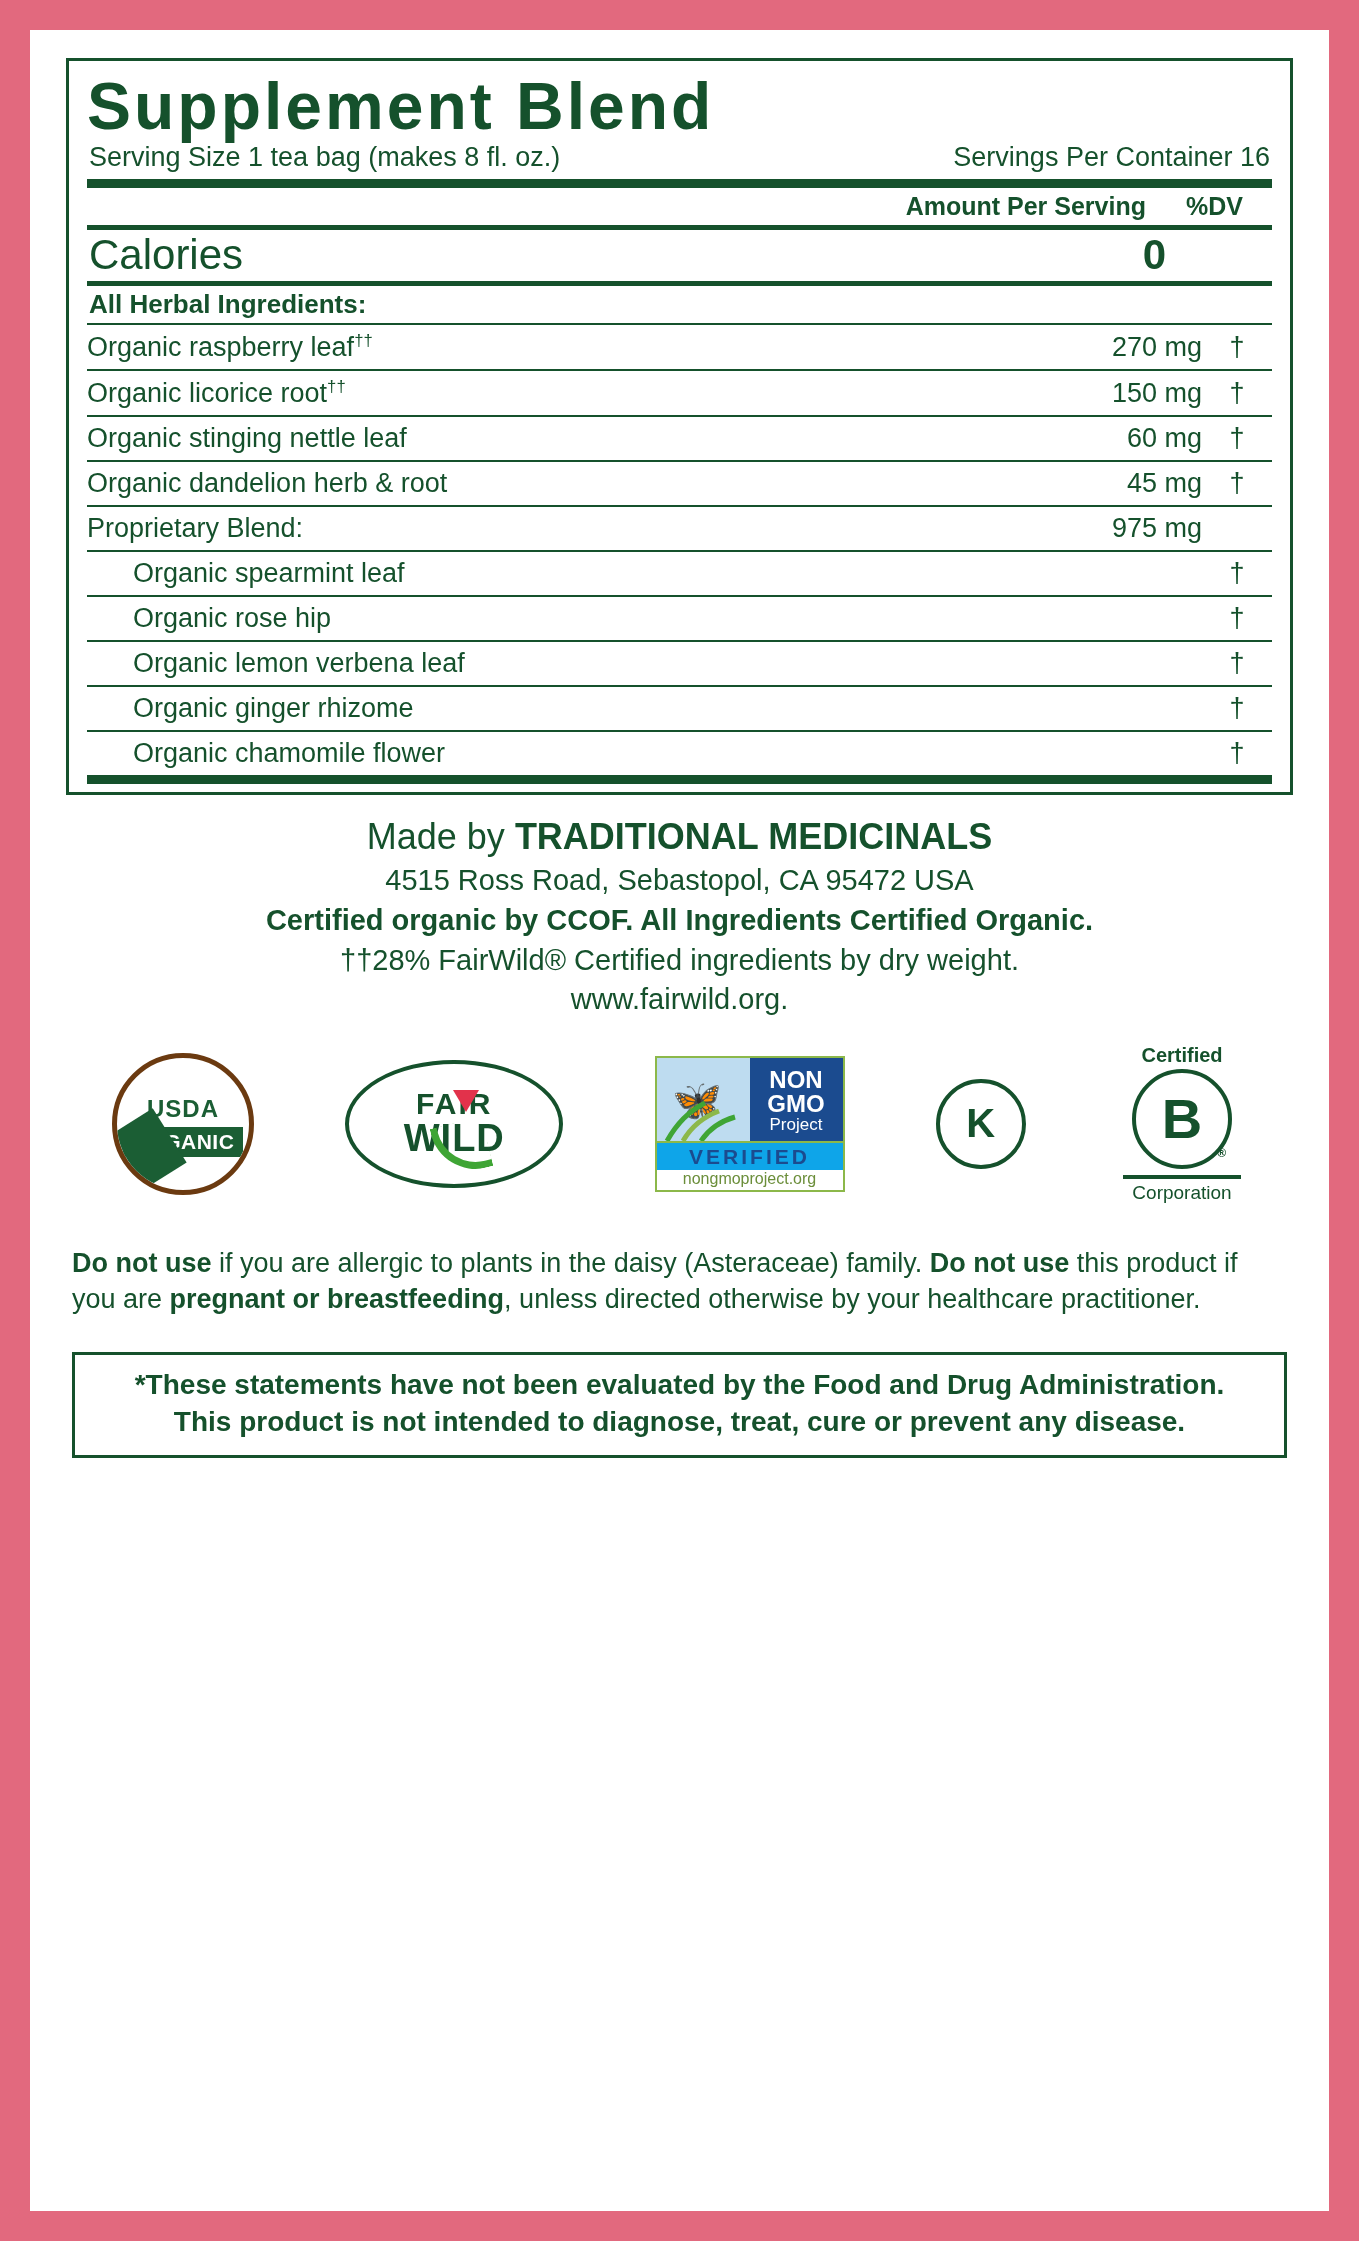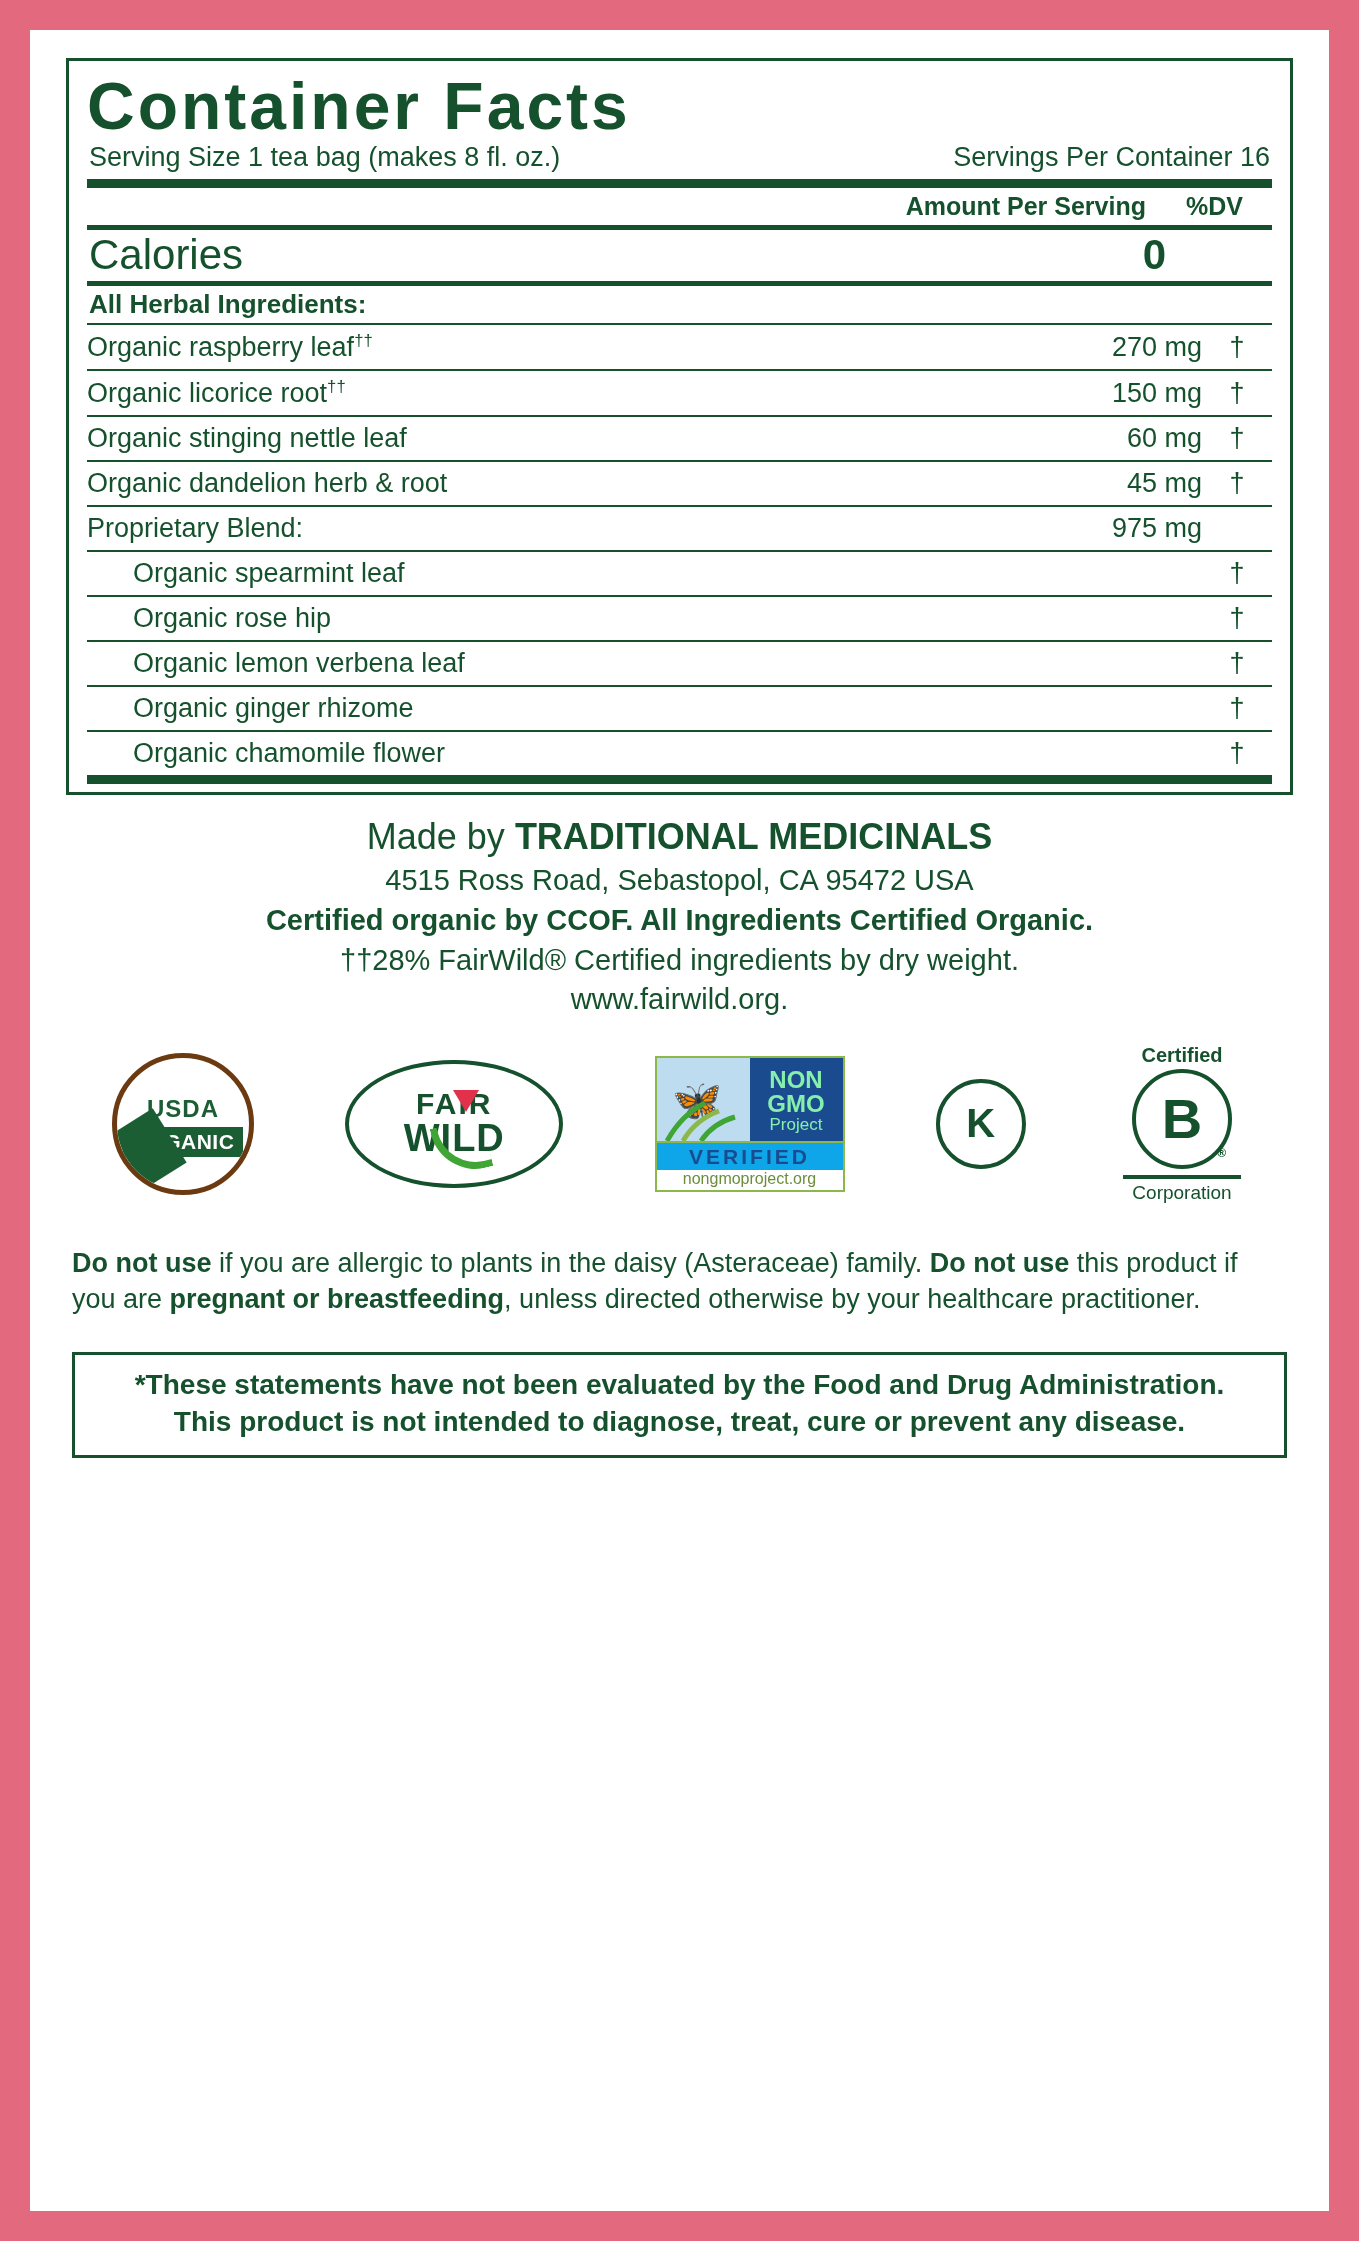--- a/index.html
+++ b/index.html
@@ -183,21 +183,21 @@
   }
   .nongmo .butterfly {
     position: absolute; left: 16px; top: 22px;
     font-size: 40px; color: #F29100; line-height: 1;
   }
   .nongmo .blades {
     position: absolute; left: 4px; bottom: 0;
     width: 88px; height: 44px;
   }
   .nongmo .navy {
-    width: 50%; background: #1B4B8F; color: #86efac;
+    width: 50%; background: #1B4B8F; color: #ffffff;
     display: flex; flex-direction: column;
     align-items: center; justify-content: center;
     line-height: 1.0; padding-top: 2px;
   }
   .nongmo .navy .n1 { font-size: 24px; font-weight: bold; }
   .nongmo .navy .n2 { font-size: 24px; font-weight: bold; }
   .nongmo .navy .n3 { font-size: 17px; }
   .nongmo .verified {
     background: #0ea5e9; color: #1B4B8F; font-weight: bold;
     font-size: 21px; letter-spacing: 3px; text-align: center;
@@ -253,21 +253,21 @@
     padding: 12px 10px 14px 10px;
   }
 </style>
 </head>
 <body>
 
 <div class="page">
 
   <div class="sf-panel">
 
-    <div class="sf-title">Container Facts</div>
+    <div class="sf-title">Supplement Blend</div>
 
     <div class="sf-serving">
       <span>Serving Size 1 tea bag (makes 8 fl. oz.)</span>
       <span>Servings Per Container 16</span>
     </div>
 
     <div class="rule-thick"></div>
 
     <div class="amt-header">
       <span class="aps">Amount Per Serving</span>

